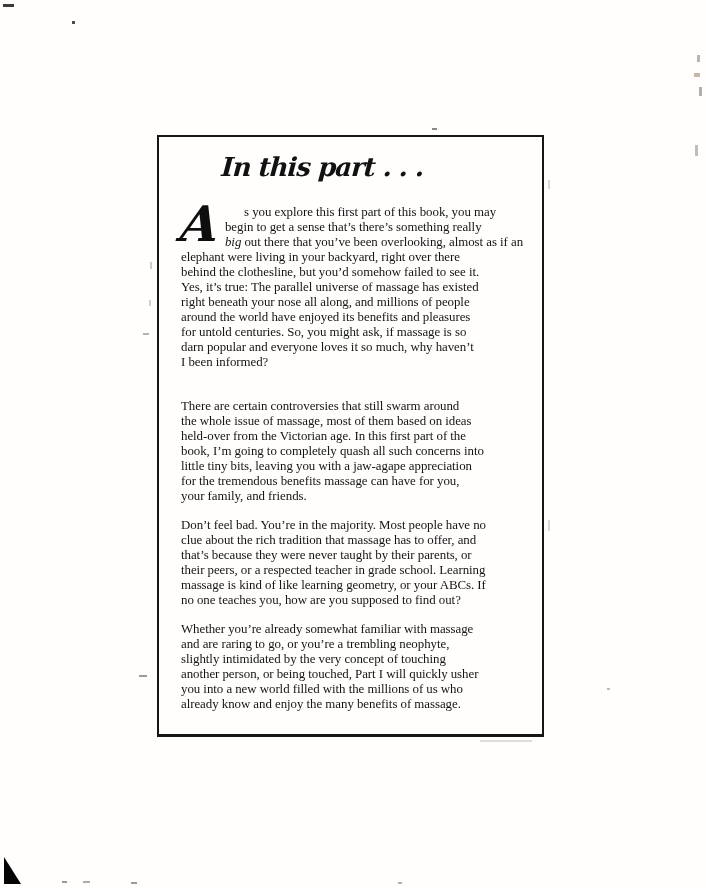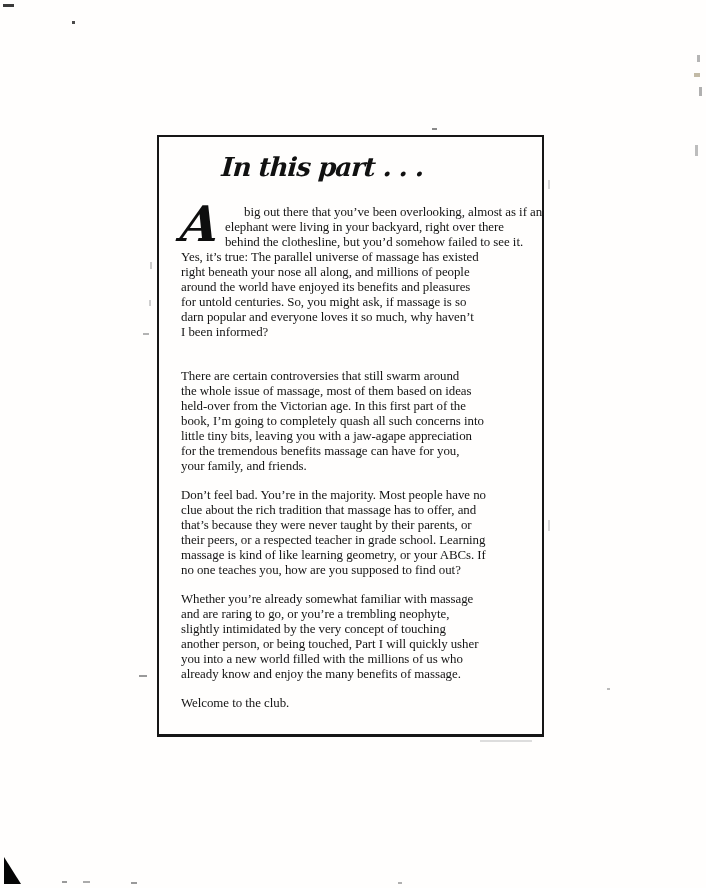--- a/index.html
+++ b/index.html
@@ -55,21 +55,21 @@
     font-family: "DejaVu Serif", serif;
     font-style: italic;
     font-weight: bold;
     font-size: 49px;
     line-height: 33px;
     height: 31px;
     margin: 3px 6px 0 0;
     transform: skewX(-6deg);
     color: #0e0e0e;
   }
-  .italic-word { }
+  .italic-word { font-style: italic; }
   .corner-triangle {
     position: absolute;
     left: 4px;
     top: 857px;
     width: 17px;
     height: 27px;
     background: #050505;
     clip-path: polygon(0 0, 0 100%, 100% 100%);
   }
   .artifact { position: absolute; }
@@ -97,21 +97,23 @@
   <div class="artifact" style="left:480px;top:740px;width:52px;height:2px;background:#dddddd;"></div>
   <div class="artifact" style="left:62px;top:881px;width:5px;height:2px;background:#9a9a9a;"></div>
   <div class="artifact" style="left:83px;top:881px;width:7px;height:2px;background:#ababab;"></div>
   <div class="artifact" style="left:131px;top:882px;width:6px;height:2px;background:#9a9a9a;"></div>
   <div class="artifact" style="left:398px;top:882px;width:4px;height:2px;background:#b0b0b0;"></div>
 
   <div class="part-box">
     <h1 class="part-title">In this part . . .</h1>
 
     <div class="para body-text">
-      <span class="dropcap">A</span><span class="italic-word">big</span><span> out there that you’ve been overlooking, almost as if an
+      <span class="dropcap">A</span><span>s you explore this first part of this book, you may
+begin to get a sense that’s there’s something really
+</span><span class="italic-word">big</span><span> out there that you’ve been overlooking, almost as if an
 elephant were living in your backyard, right over there
 behind the clothesline, but you’d somehow failed to see it.
 Yes, it’s true: The parallel universe of massage has existed
 right beneath your nose all along, and millions of people
 around the world have enjoyed its benefits and pleasures
 for untold centuries. So, you might ask, if massage is so
 darn popular and everyone loves it so much, why haven’t
 I been informed?</span>
     </div>
 
@@ -127,18 +129,17 @@
 that’s because they were never taught by their parents, or
 their peers, or a respected teacher in grade school. Learning
 massage is kind of like learning geometry, or your ABCs. If
 no one teaches you, how are you supposed to find out?</div>
     <div class="para body-text">Whether you’re already somewhat familiar with massage
 and are raring to go, or you’re a trembling neophyte,
 slightly intimidated by the very concept of touching
 another person, or being touched, Part I will quickly usher
 you into a new world filled with the millions of us who
 already know and enjoy the many benefits of massage.</div>
-    <div class="para body-text">Welcome to the club.</div>
   </div>
 
   <div class="corner-triangle"></div>
 
 </div>
 
 </body></html>

